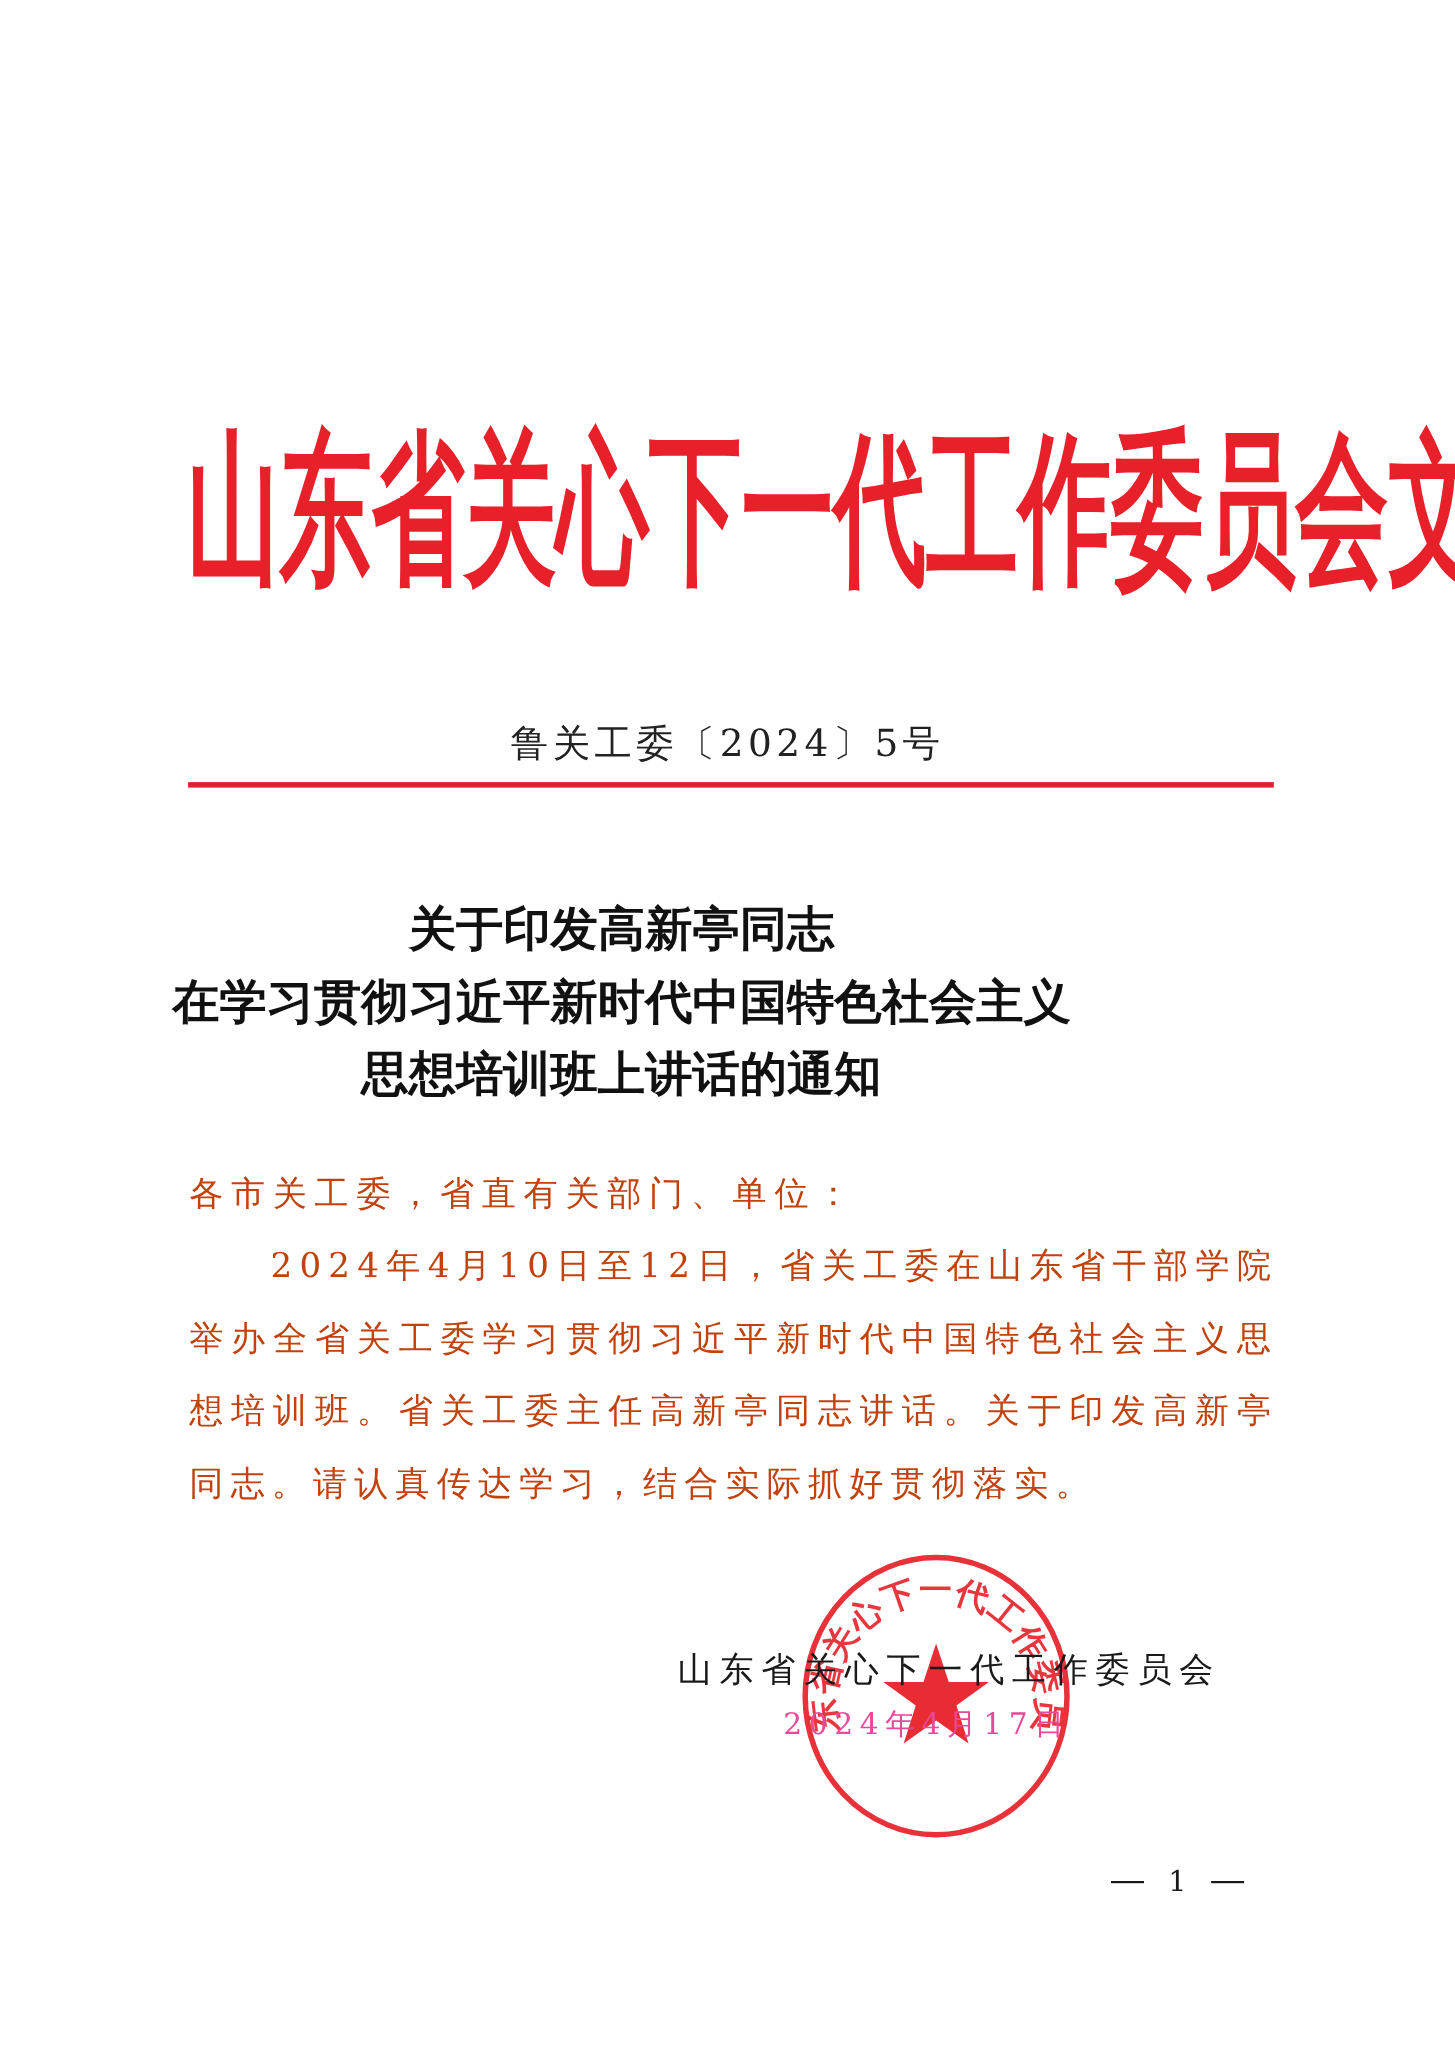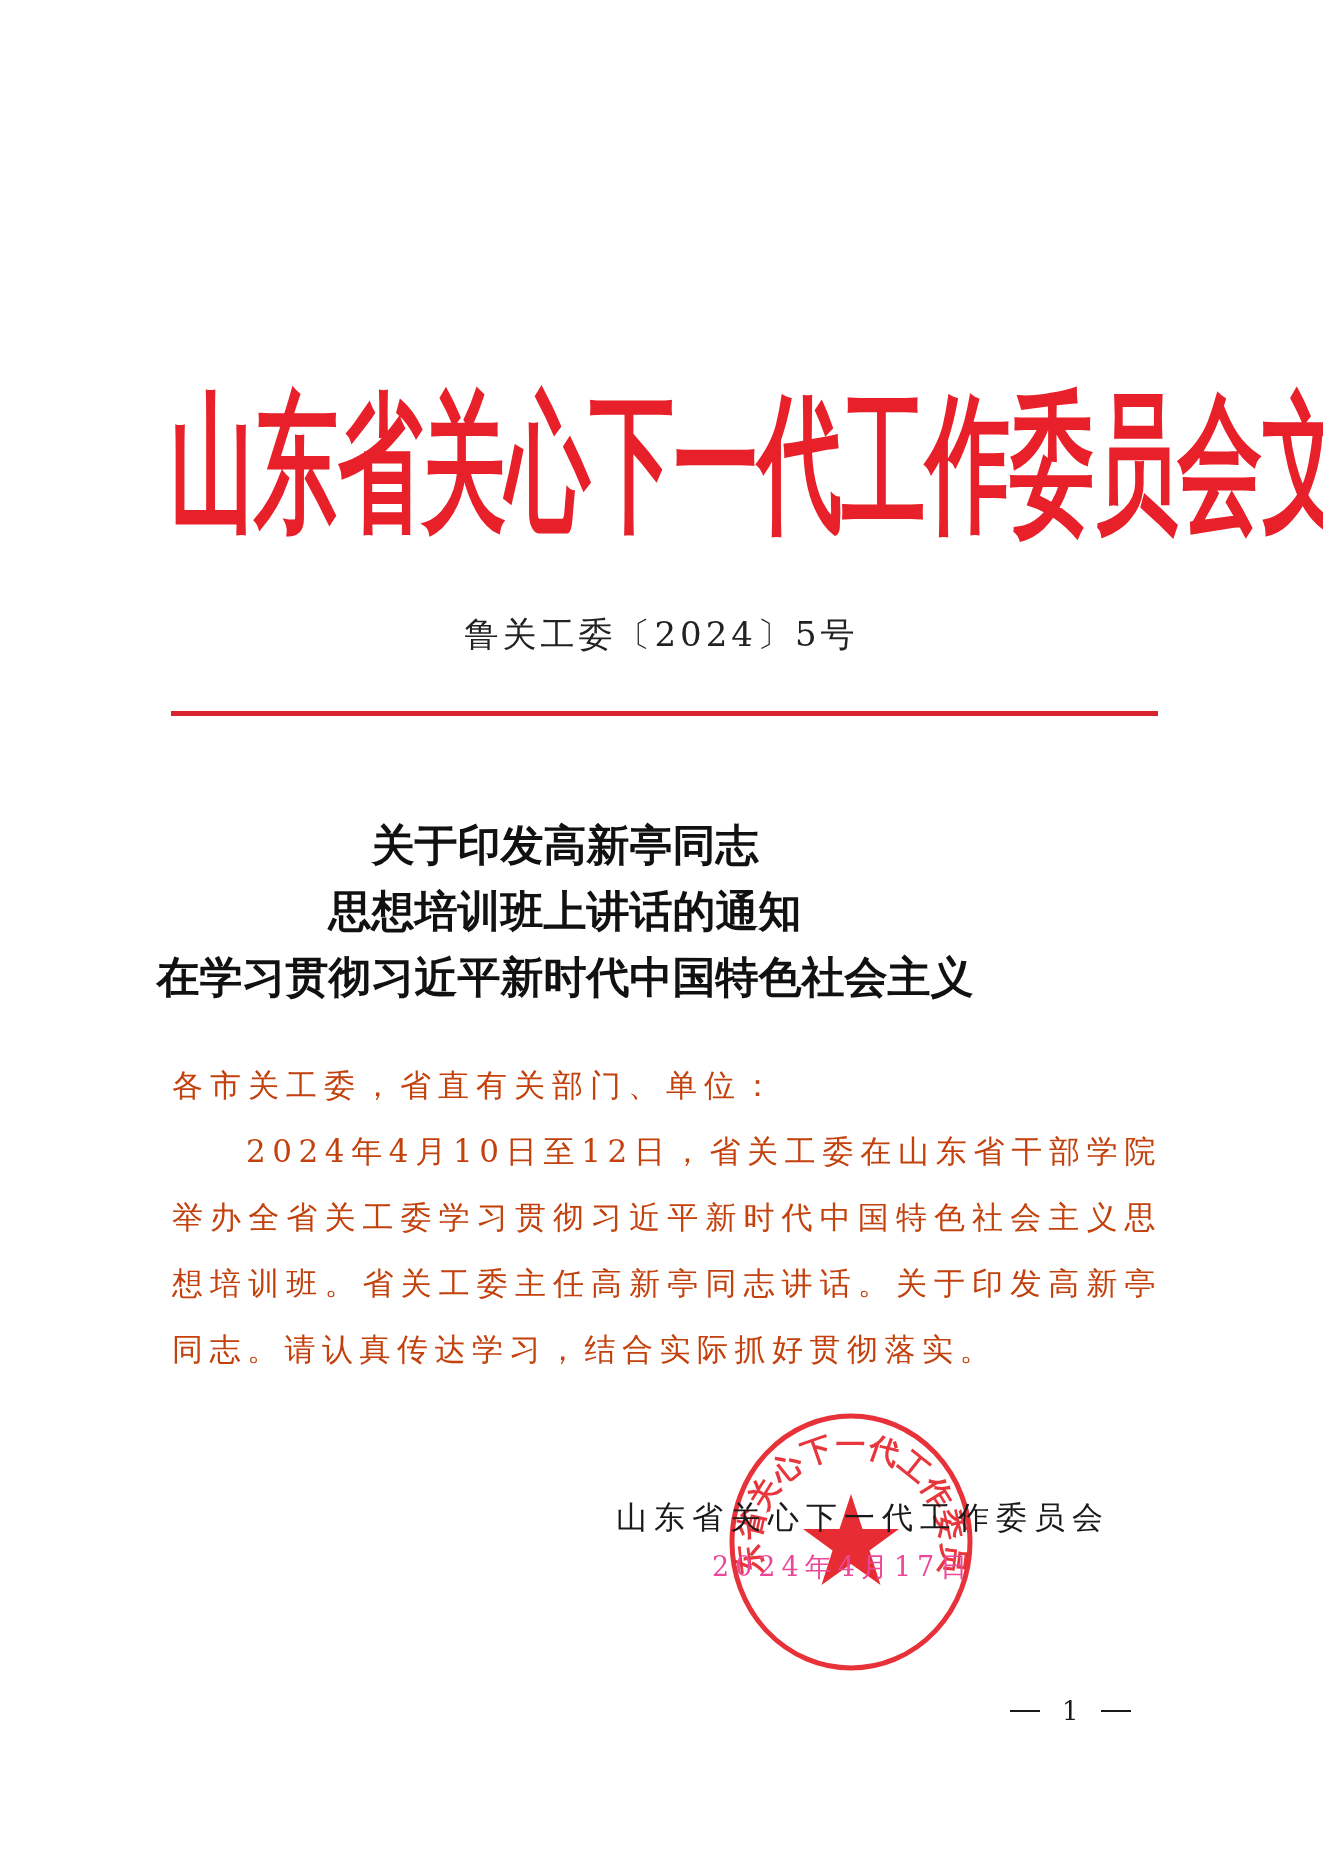--- a/index.html
+++ b/index.html
@@ -42,21 +42,21 @@
       transform: scaleY(1.78);
       transform-origin: center;
       letter-spacing: 0;
     }
 
     
     .doc-number {
       position: absolute;
       left: 0;
       width: 1323px;
-      top: 612px;
+      top: 653px;
       text-align: center;
       font-size: 34px;
       letter-spacing: 4px;
       color: #222;
     }
 
     
     .red-rule {
       position: absolute;
       left: 171px;
@@ -175,22 +175,22 @@
     <span class="masthead-char">文</span>
 
   </div>
 
   <div class="doc-number">鲁关工委〔2024〕5号</div>
 
   <div class="red-rule"></div>
 
   <div class="title">
     <span class="title-line">关于印发高新亭同志</span>
+    <span class="title-line">在学习贯彻习近平新时代中国特色社会主义</span>
     <span class="title-line">思想培训班上讲话的通知</span>
-    <span class="title-line">在学习贯彻习近平新时代中国特色社会主义</span>
   </div>
 
   <div class="body-text">
     <span class="salutation">各市关工委，省直有关部门、单位：</span>
     <span class="paragraph">2024年4月10日至12日，省关工委在山东省干部学院举办全省关工委学习贯彻习近平新时代中国特色社会主义思想培训班。省关工委主任高新亭同志讲话。关于印发高新亭同志。请认真传达学习，结合实际抓好贯彻落实。</span>
   </div>
 
   <svg class="seal" viewBox="0 0 246 260" xmlns="http://www.w3.org/2000/svg">
     <defs>
       <path id="sealArc" d="M 40 175 A 92 92 0 1 1 206 175" fill="none"></path>

